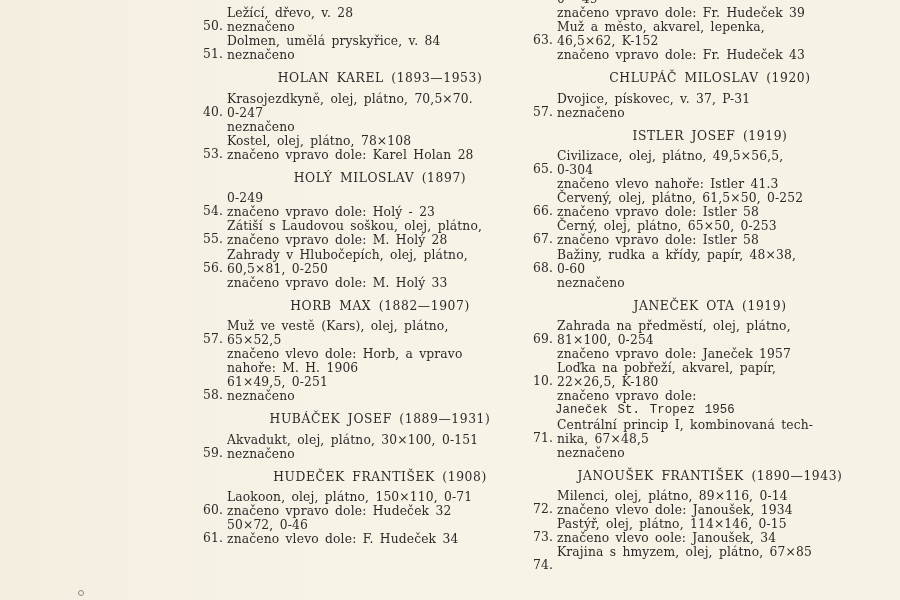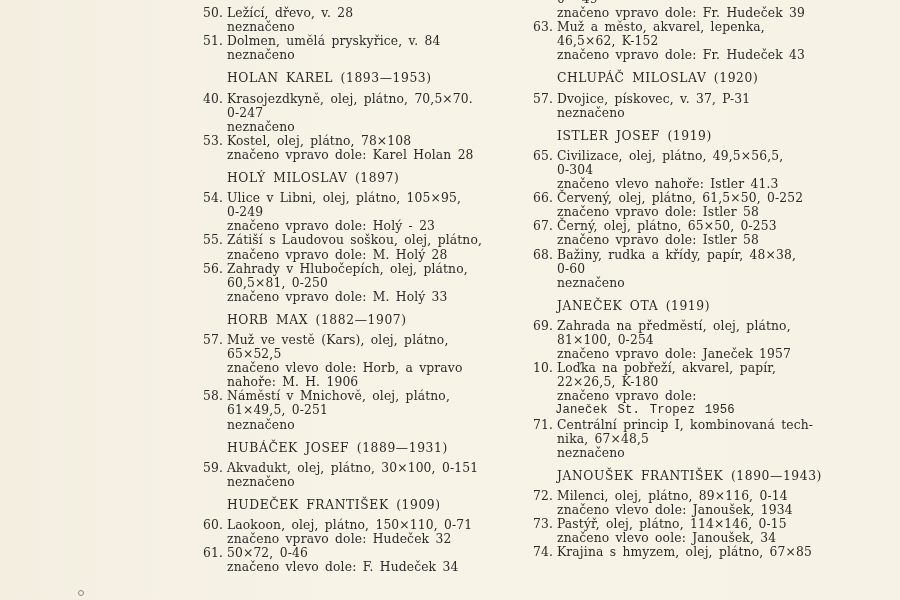--- a/index.html
+++ b/index.html
@@ -15,26 +15,27 @@
     background: linear-gradient(90deg, #f3eee0 0%, #f7f3e7 40%, #f6f2e5 100%);
   }
   .col { position: absolute; top: 0; width: 330px; }
   .col.left { left: 203px; top: -8px; }
   .col.right { left: 533px; top: -8px; }
   .line {
     font-size: 12.3px; line-height: 14.1px; white-space: nowrap;
     letter-spacing: 0.15px; word-spacing: 2.2px;
   }
   .entry { position: relative; }
-  .entry .num { position: absolute; left: 0; top: 0; }
+  .entry .num { position: absolute; left: 0; top: 13px; }
   .entry .body { padding-left: 24px; }
   .artist {
     padding-left: 24px; font-size: 12.3px; line-height: 14.1px;
     letter-spacing: 0.6px; word-spacing: 3px; margin: 9px 0 6px 0;
     white-space: nowrap;
+    text-align: center;
   }
   .dedent { margin-left: -2px; font-family: Liberation Mono, monospace; }
   .mark {
     position: absolute; left: 78px; top: 590px; width: 4px; height: 4px;
     border: 1px solid #8a8a8a; border-radius: 50%;
   }
 </style>
 </head>
 <body>
 
@@ -72,21 +73,20 @@
         <span class="num line">53.</span>
         <div class="body">
           <div class="line">Kostel, olej, plátno, 78×108</div>
           <div class="line">značeno vpravo dole: Karel Holan 28</div>
         </div>
       </div>
       <div class="artist">HOLÝ MILOSLAV (1897)</div>
       <div class="entry">
         <span class="num line">54.</span>
         <div class="body">
-          <div class="line">Ulice v Libni, olej, plátno, 105×95,</div>
           <div class="line">0-249</div>
           <div class="line">značeno vpravo dole: Holý - 23</div>
         </div>
       </div>
       <div class="entry">
         <span class="num line">55.</span>
         <div class="body">
           <div class="line">Zátiší s Laudovou soškou, olej, plátno,</div>
           <div class="line">značeno vpravo dole: M. Holý 28</div>
         </div>
@@ -105,34 +105,33 @@
         <div class="body">
           <div class="line">Muž ve vestě (Kars), olej, plátno,</div>
           <div class="line">65×52,5</div>
           <div class="line">značeno vlevo dole: Horb, a vpravo</div>
           <div class="line">nahoře: M. H. 1906</div>
         </div>
       </div>
       <div class="entry">
         <span class="num line">58.</span>
         <div class="body">
-          <div class="line">Náměstí v Mnichově, olej, plátno,</div>
           <div class="line">61×49,5, 0-251</div>
           <div class="line">neznačeno</div>
         </div>
       </div>
       <div class="artist">HUBÁČEK JOSEF (1889—1931)</div>
       <div class="entry">
         <span class="num line">59.</span>
         <div class="body">
           <div class="line">Akvadukt, olej, plátno, 30×100, 0-151</div>
           <div class="line">neznačeno</div>
         </div>
       </div>
-      <div class="artist">HUDEČEK FRANTIŠEK (1909)</div>
+      <div class="artist">HUDEČEK FRANTIŠEK (1908)</div>
       <div class="entry">
         <span class="num line">60.</span>
         <div class="body">
           <div class="line">Laokoon, olej, plátno, 150×110, 0-71</div>
           <div class="line">značeno vpravo dole: Hudeček 32</div>
         </div>
       </div>
       <div class="entry">
         <span class="num line">61.</span>
         <div class="body">

